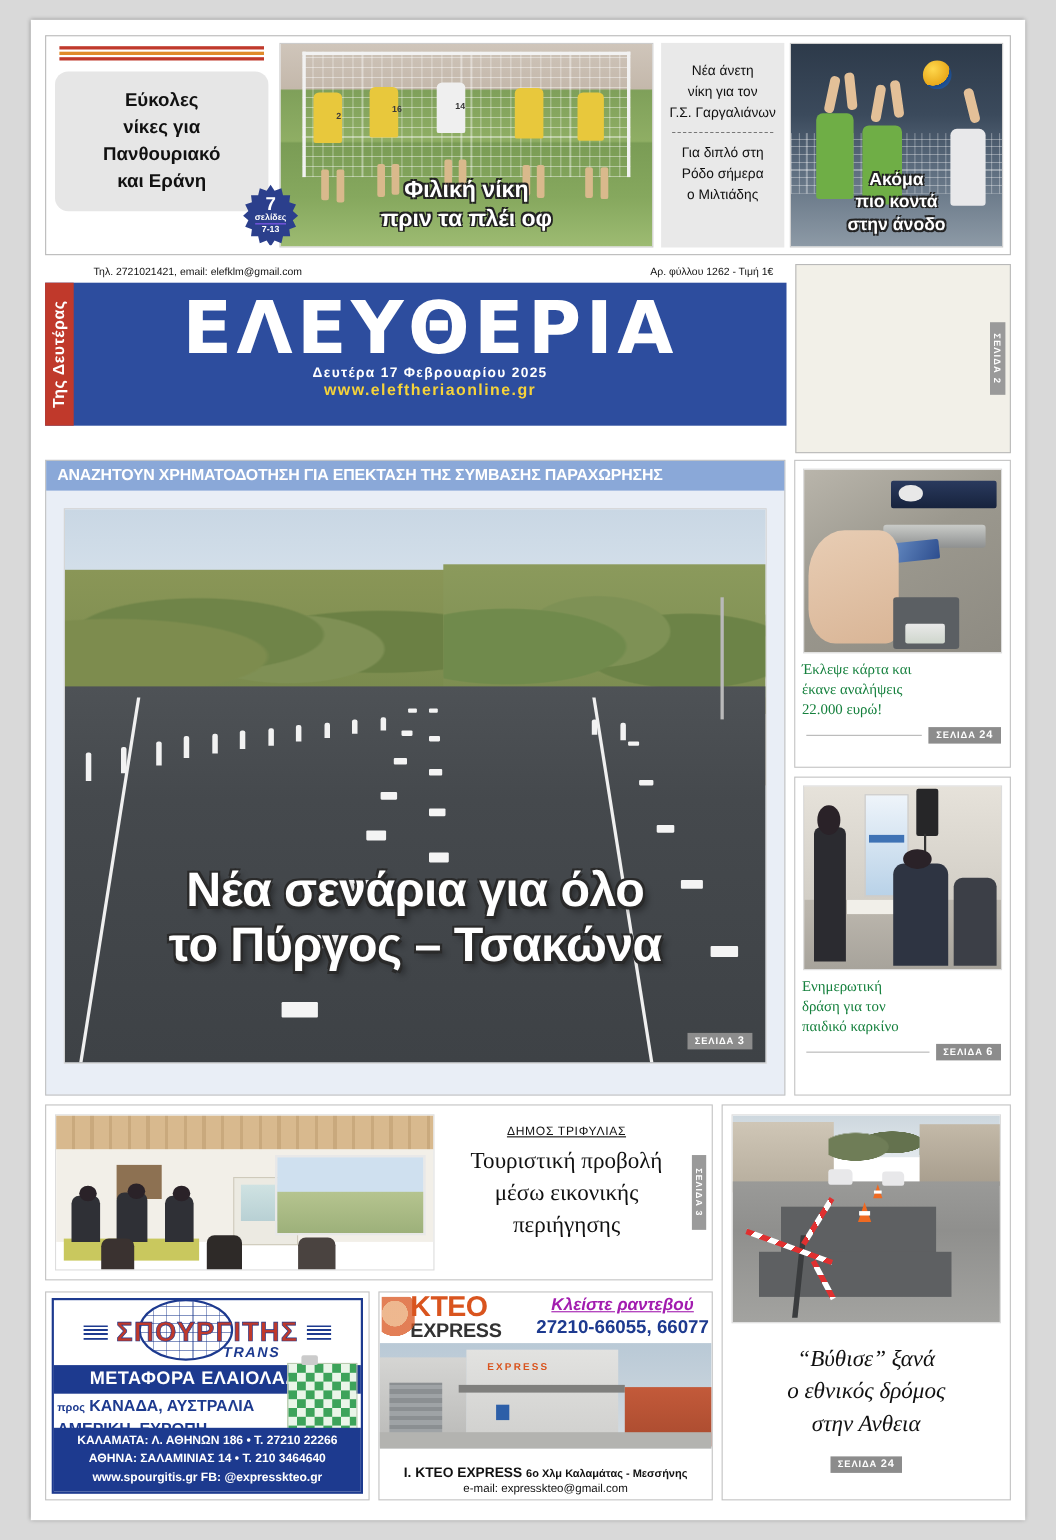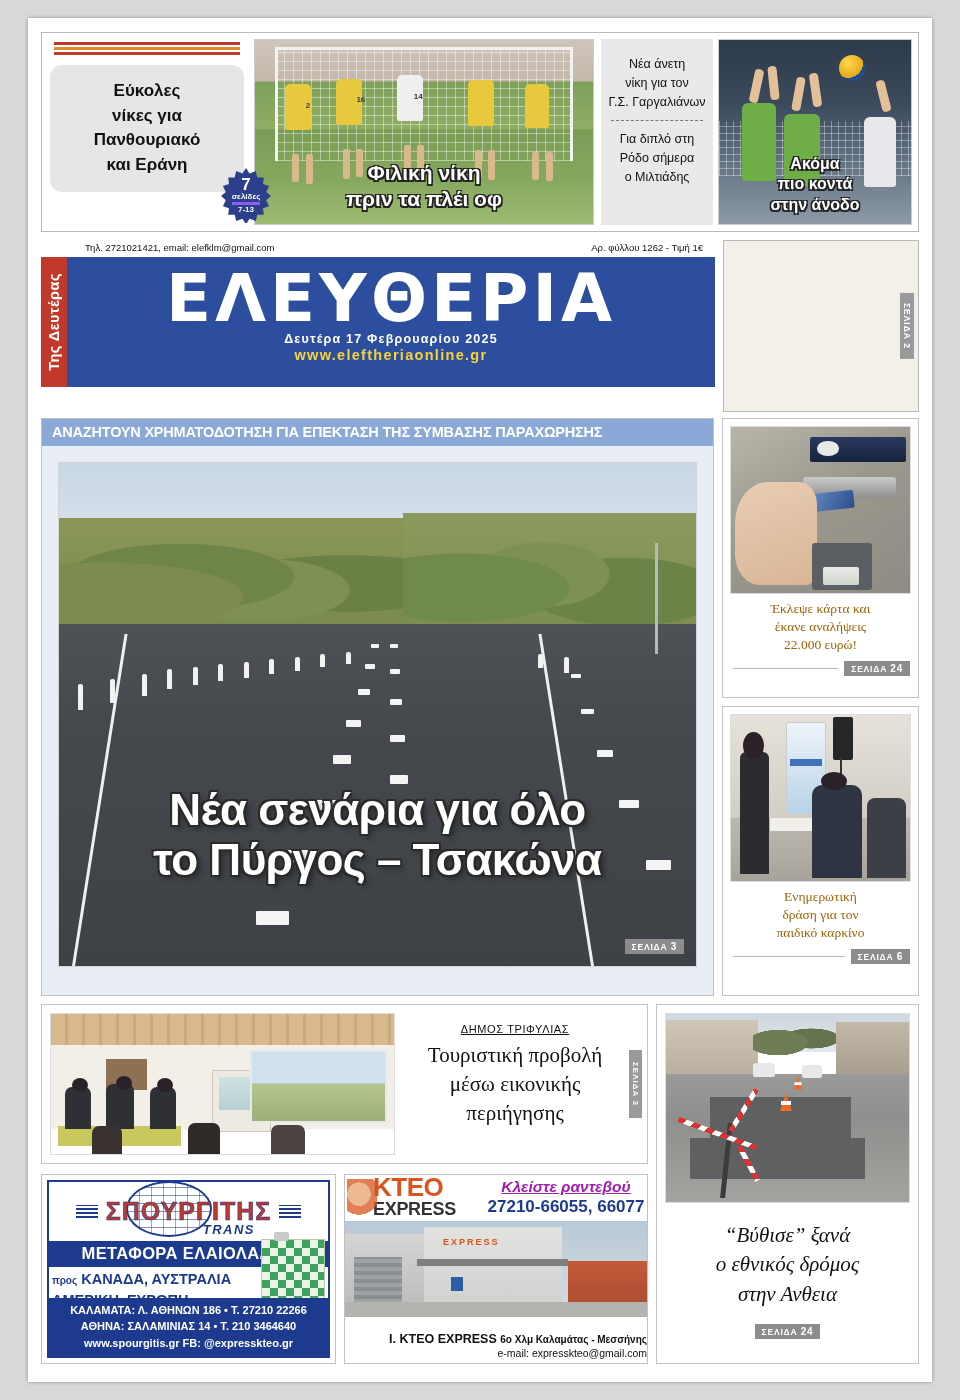--- a/index.html
+++ b/index.html
@@ -46,21 +46,21 @@
     position: absolute; right: -22px; bottom: 8px;
     width: 56px; height: 56px; z-index: 5;
   }
   .burst svg { display: block; }
   .burst-txt {
     position: absolute; inset: 0; color: #fff; text-align: center;
     display: flex; flex-direction: column; align-items: center; justify-content: center;
     line-height: 1;
   }
   .burst-num { font-size: 17px; font-weight: bold; }
-  .burst-word { font-size: 8px; font-weight: bold; border-bottom: 3px solid #8b5cf6; padding-bottom: 1px;}
+  .burst-word { font-size: 8px; font-weight: bold; border-bottom: 1px solid #8b5cf6; padding-bottom: 1px;}
   .burst-pg { font-size: 8px; font-weight: bold; margin-top: 1px;}
 
   .ss-photo {
     position: relative; width: 340px; margin: 6px 4px 6px 2px;
     overflow: hidden; border: 1px solid #ccc;
   }
   .pitch {
     position: absolute; inset: 0;
     background:
       linear-gradient(180deg,#cfc5ba 0%, #c4b8ab 22%, #7fa05a 23%, #8fae64 48%, #7a9c55 49%, #86a85e 76%, #9dbb72 100%);
@@ -234,21 +234,21 @@
 
   
   .rc-card {
     position: absolute; left: 694px; width: 197px;
     border: 1px solid #c2c2c2; background: #fff;
   }
   .rc1 { top: 400px; height: 280px; }
   .rc2 { top: 688px; height: 290px; }
   .rc-photo { margin: 7px 7px 4px 7px; height: 168px; position: relative; overflow: hidden; border: 1px solid #ddd;}
   .rc-cap {
-    text-align: center; font-size: 13.5px; color: #a16207; line-height: 1.35;
+    text-align: left; font-size: 13.5px; color: #15803d; line-height: 1.35;
     padding: 2px 6px 0 6px; font-family: "Liberation Serif", serif;
   }
   .rc-foot { display: flex; align-items: center; gap: 6px; padding: 6px 8px 0 10px; }
   .rc-foot .rule { flex: 1; height: 1px; background: #b5b5b5; }
 
   
   .atm { position: absolute; inset: 0; background: linear-gradient(150deg,#b9b5ab,#9b988e 45%, #8e8b82); }
   .atm-slot { position: absolute; left: 40%; top: 30%; width: 52%; height: 13%;
     background: linear-gradient(180deg,#c9cbc8,#8e9090); border-radius: 3px; }
   .atm-strip { position: absolute; left: 44%; top: 6%; width: 54%; height: 15%;
@@ -416,21 +416,21 @@
     font-weight:bold;color:#d9541e;letter-spacing:2px;}
   .kt-left-b { position: absolute; left: 0; top: 14%; width: 26%; height: 84%;
     background: linear-gradient(180deg,#d5d5d3,#b9b9b7);}
   .kt-door { position: absolute; left: 3%; top: 38%; width: 16%; height: 56%;
     background: repeating-linear-gradient(0deg,#9fa3a6 0 4px,#8b8f92 4px 8px);}
   .kt-right-b { position: absolute; right: 0; top: 42%; width: 26%; height: 56%;
     background: linear-gradient(180deg,#c35a3a,#a84a2e);}
   .kt-canopy { position: absolute; left: 24%; top: 40%; width: 50%; height: 7%; background:#7f7f7d;}
   .kt-ground { position: absolute; left:0; right:0; bottom:0; height: 16%; background:#b3b3b0;}
   .kt-sign { position: absolute; left: 35%; top: 58%; width: 12px; height: 14px; background:#2d5fa8;}
-  .kt-foot { position: absolute; left: 0; right: 0; bottom: 4px; text-align: right; }
+  .kt-foot { position: absolute; left: 0; right: 0; bottom: 4px; text-align: center; }
   .kt-f1 { font-size: 12.5px; font-weight: bold; color: #111; }
   .kt-f1 span { font-size: 10px; font-weight: bold; }
   .kt-f2 { font-size: 10.5px; color: #111; margin-top: 1px;}
 </style>
 </head>
 <body>
 
 <div class="page">
 
   <div class="sports-strip">

